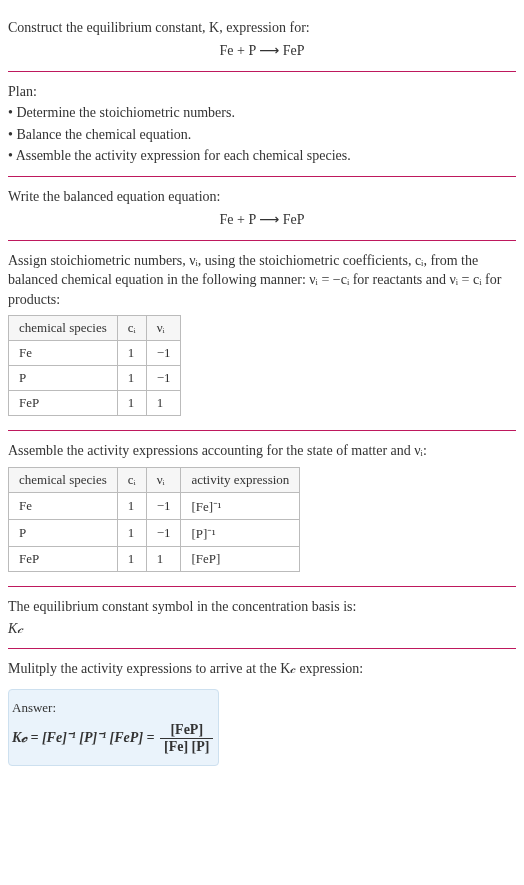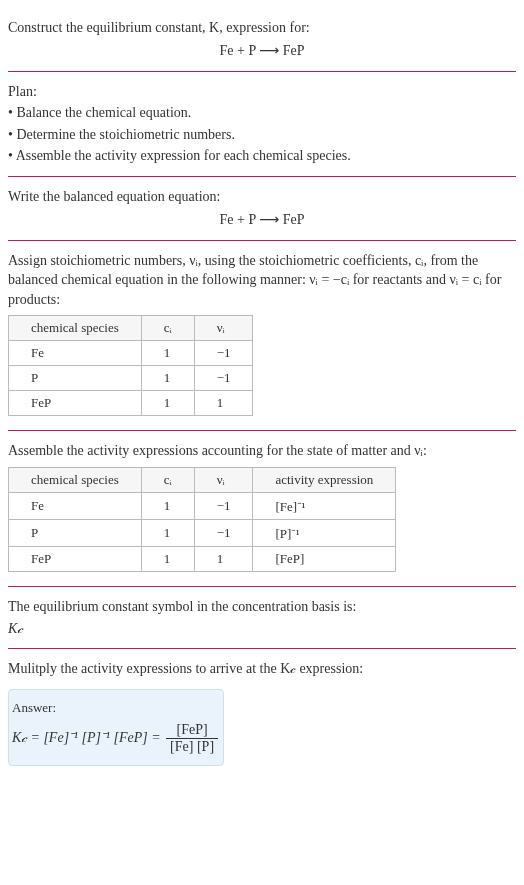--- a/index.html
+++ b/index.html
@@ -18,21 +18,21 @@
     .section:last-of-type { border-bottom: none; }
     .para { margin: 2px 0; line-height: 1.4; }
     .equation { font-family: Georgia, serif; margin: 4px 0; text-align: center; }
     .bullet-list .para { margin-left: 0; }
     table.data {
       border-collapse: collapse;
       margin: 6px 0;
     }
     table.data th, table.data td {
       border: 1px solid #bbb;
-      padding: 4px 22px;
+      padding: 4px 10px;
       text-align: left;
       font-weight: normal;
       font-size: 13px;
     }
     table.data th { background: #f6f6f6; }
     .num { text-align: right; }
     .ital { font-style: italic; }
     .answer-box {
       background: #eaf3fb;
       border: 1px solid #cde0ef;
@@ -43,35 +43,35 @@
     }
     .answer-box .label { font-size: 13px; margin-bottom: 6px; }
     .frac {
       display: inline-block;
       vertical-align: middle;
       text-align: center;
       margin: 0 2px;
     }
     .frac .num-top { display: block; border-bottom: 1px solid #333; padding: 0 4px; }
     .frac .den { display: block; padding: 0 4px; }
-    .kc-line { white-space: nowrap; }
+    .kc-line { white-space: nowrap; font-weight: bold; }
   </style>
 </head>
 <body>
 
 <div class="section">
   <div class="para">Construct the equilibrium constant, K, expression for:</div>
   <div class="equation">Fe + P ⟶ FeP</div>
 </div>
 
 <div class="section">
   <div class="para">Plan:</div>
   <div class="bullet-list">
+    <div class="para">• Determine the stoichiometric numbers.</div>
     <div class="para">• Balance the chemical equation.</div>
-    <div class="para">• Determine the stoichiometric numbers.</div>
     <div class="para">• Assemble the activity expression for each chemical species.</div>
   </div>
 </div>
 
 <div class="section">
   <div class="para">Write the balanced equation equation:</div>
   <div class="equation">Fe + P ⟶ FeP</div>
 </div>
 
 <div class="section">

